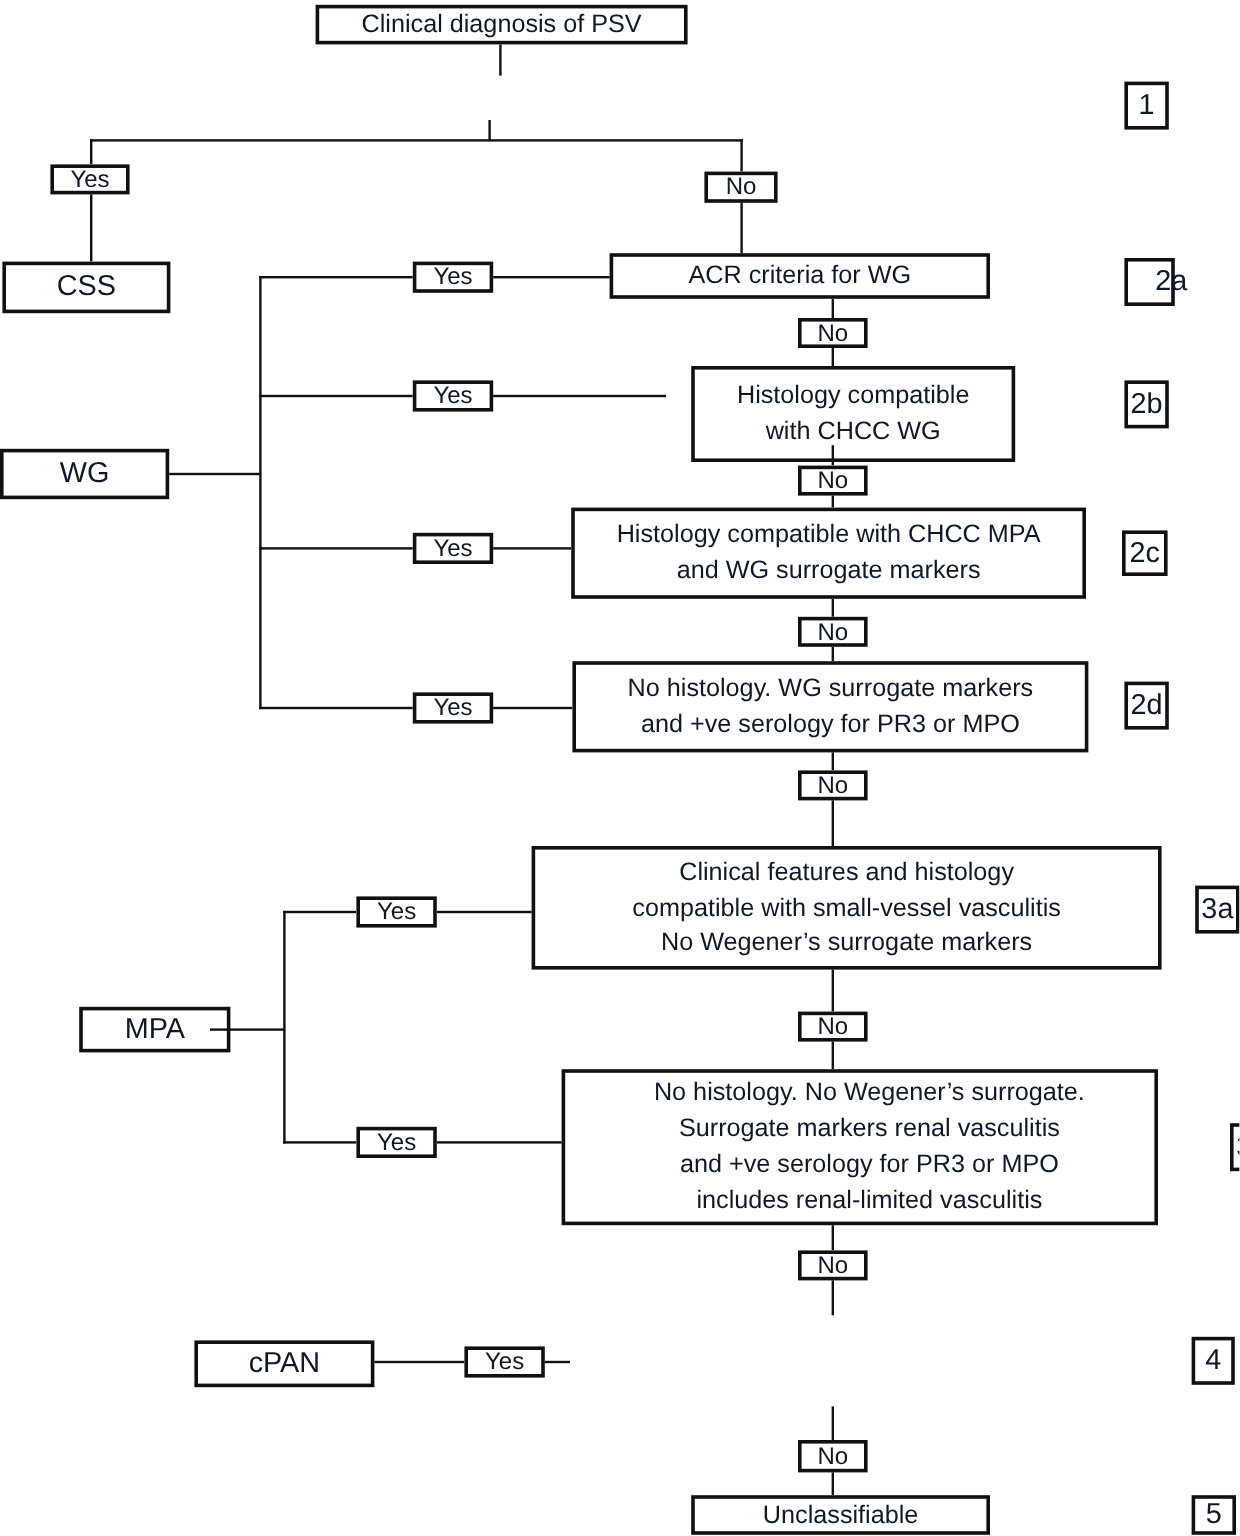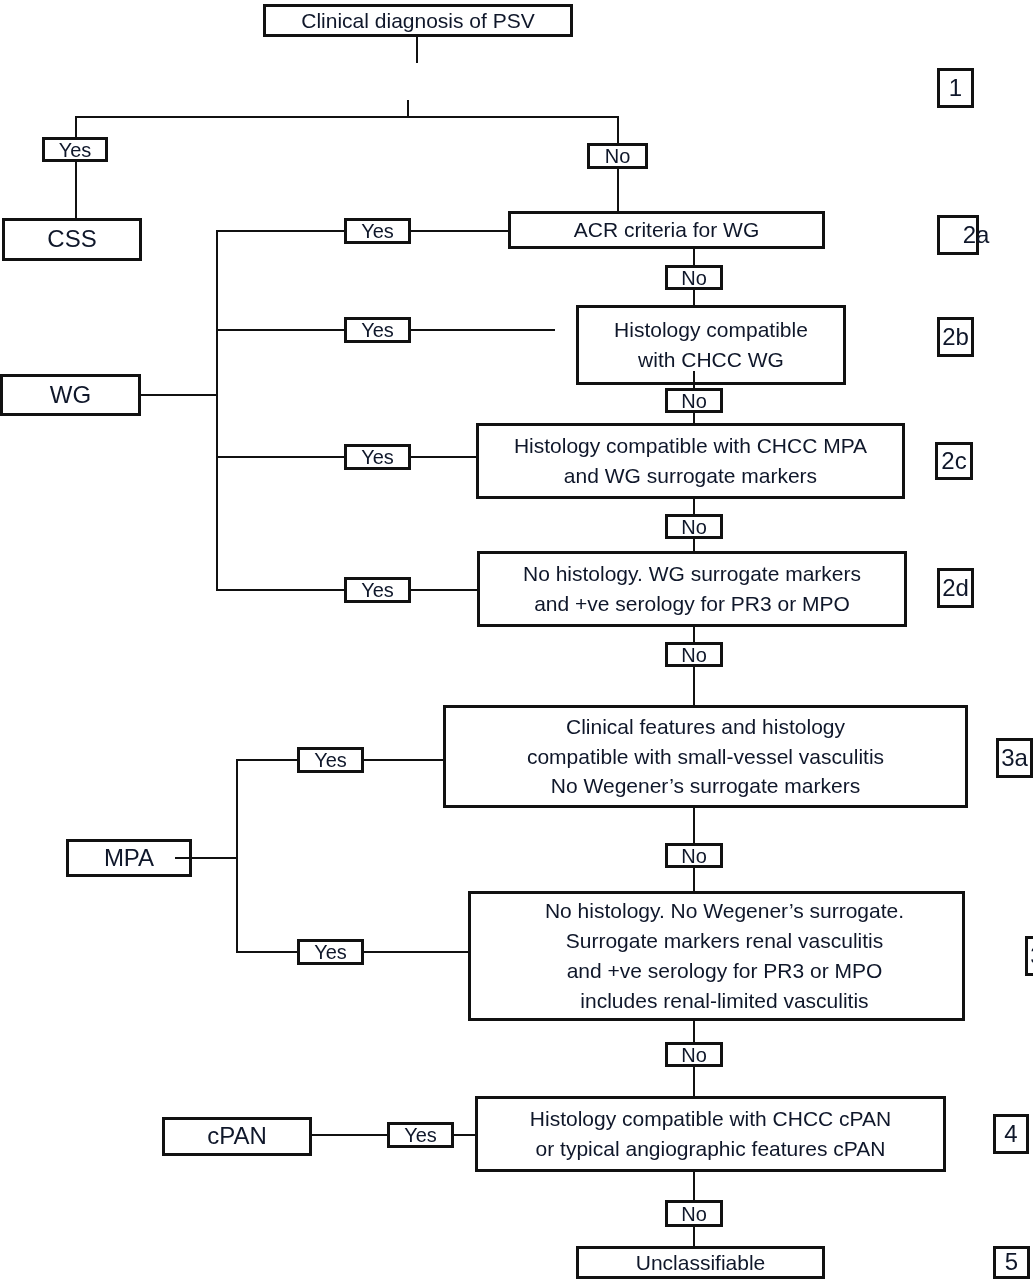--- a/index.html
+++ b/index.html
@@ -140,22 +140,20 @@
 
   <div class="vline" style="left:693px; top:1021px; height:21px;"></div>
   <div class="node yn" style="left:665px; top:1042px; width:58px; height:25px;">No</div>
   <div class="vline" style="left:693px; top:1067px; height:29px;"></div>
 
   <div class="node big" style="left:162px; top:1117px; width:150px; height:39px;">cPAN</div>
   <div class="hline" style="left:312px; top:1134px; width:75px;"></div>
   <div class="node yn" style="left:387px; top:1122px; width:67px; height:26px;">Yes</div>
   <div class="hline" style="left:454px; top:1134px; width:21px;"></div>
 
-  <div class="node" style="left:475px; top:1096px; width:471px; height:76px;">Histology compatible with CHCC cPAN
-or typical angiographic features cPAN</div>
   <div class="node lbl" style="left:993px; top:1114px; width:36px; height:40px;">4</div>
 
   <div class="vline" style="left:693px; top:1172px; height:28px;"></div>
   <div class="node yn" style="left:665px; top:1200px; width:58px; height:27px;">No</div>
   <div class="vline" style="left:693px; top:1227px; height:19px;"></div>
 
   <div class="node" style="left:576px; top:1246px; width:249px; height:33px;">Unclassifiable</div>
   <div class="node lbl" style="left:993px; top:1246px; width:37px; height:33px;">5</div>
 
 </div>

